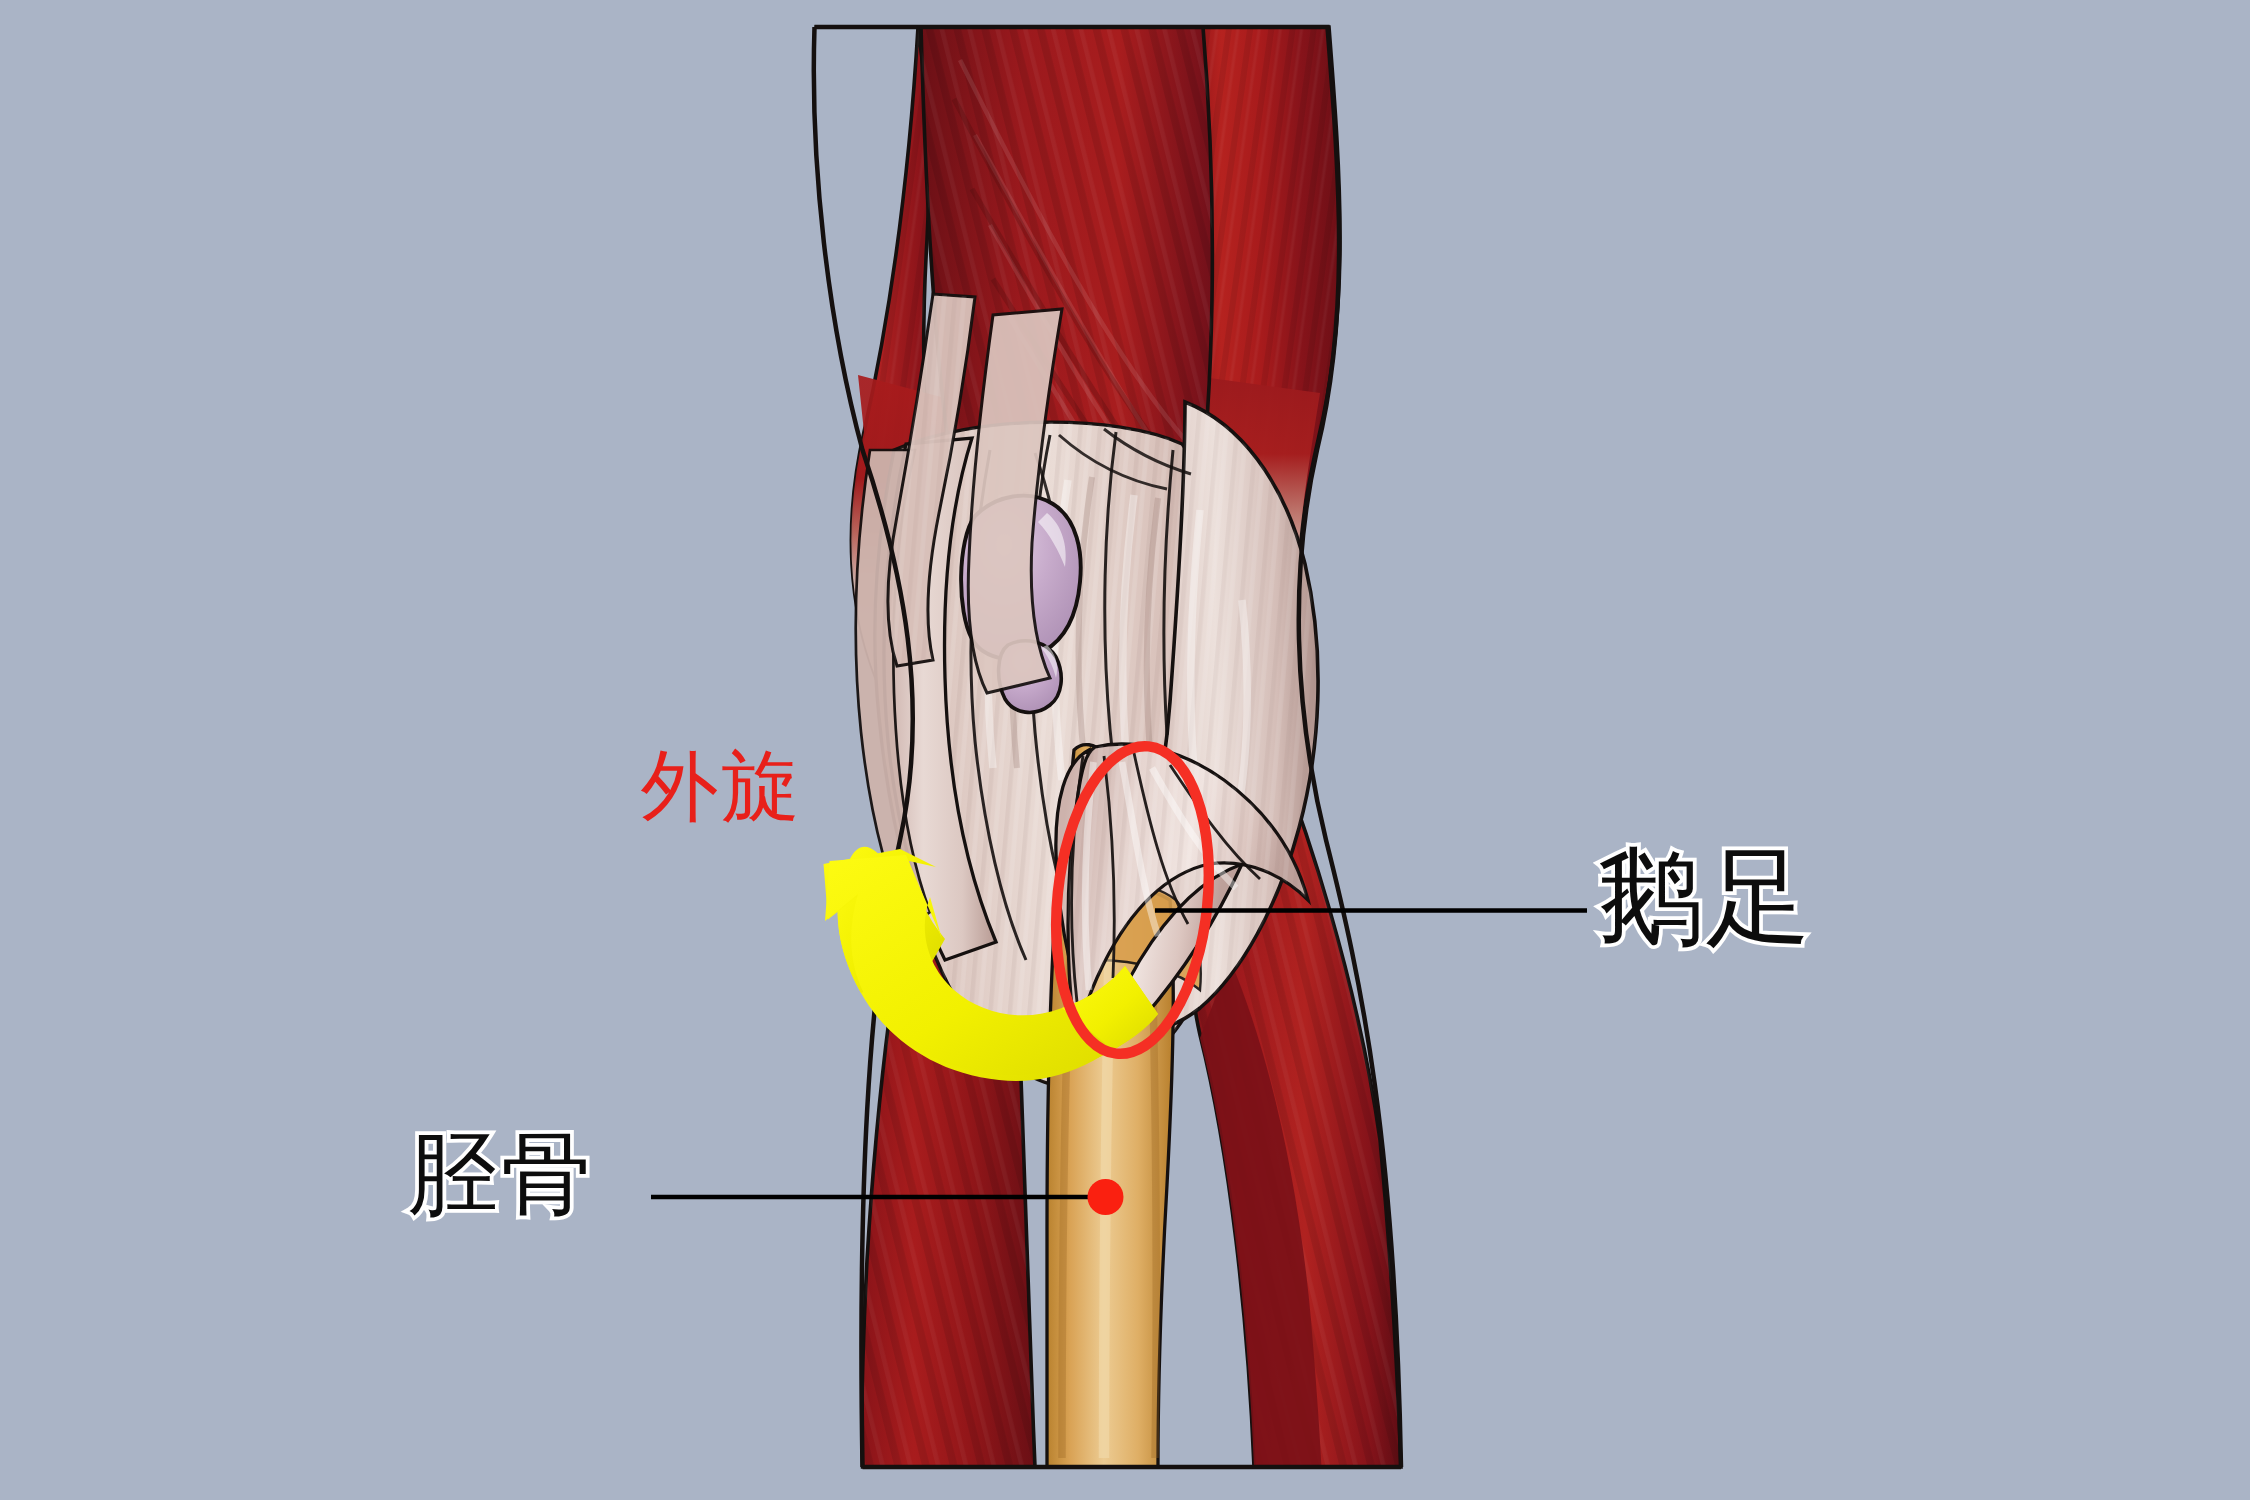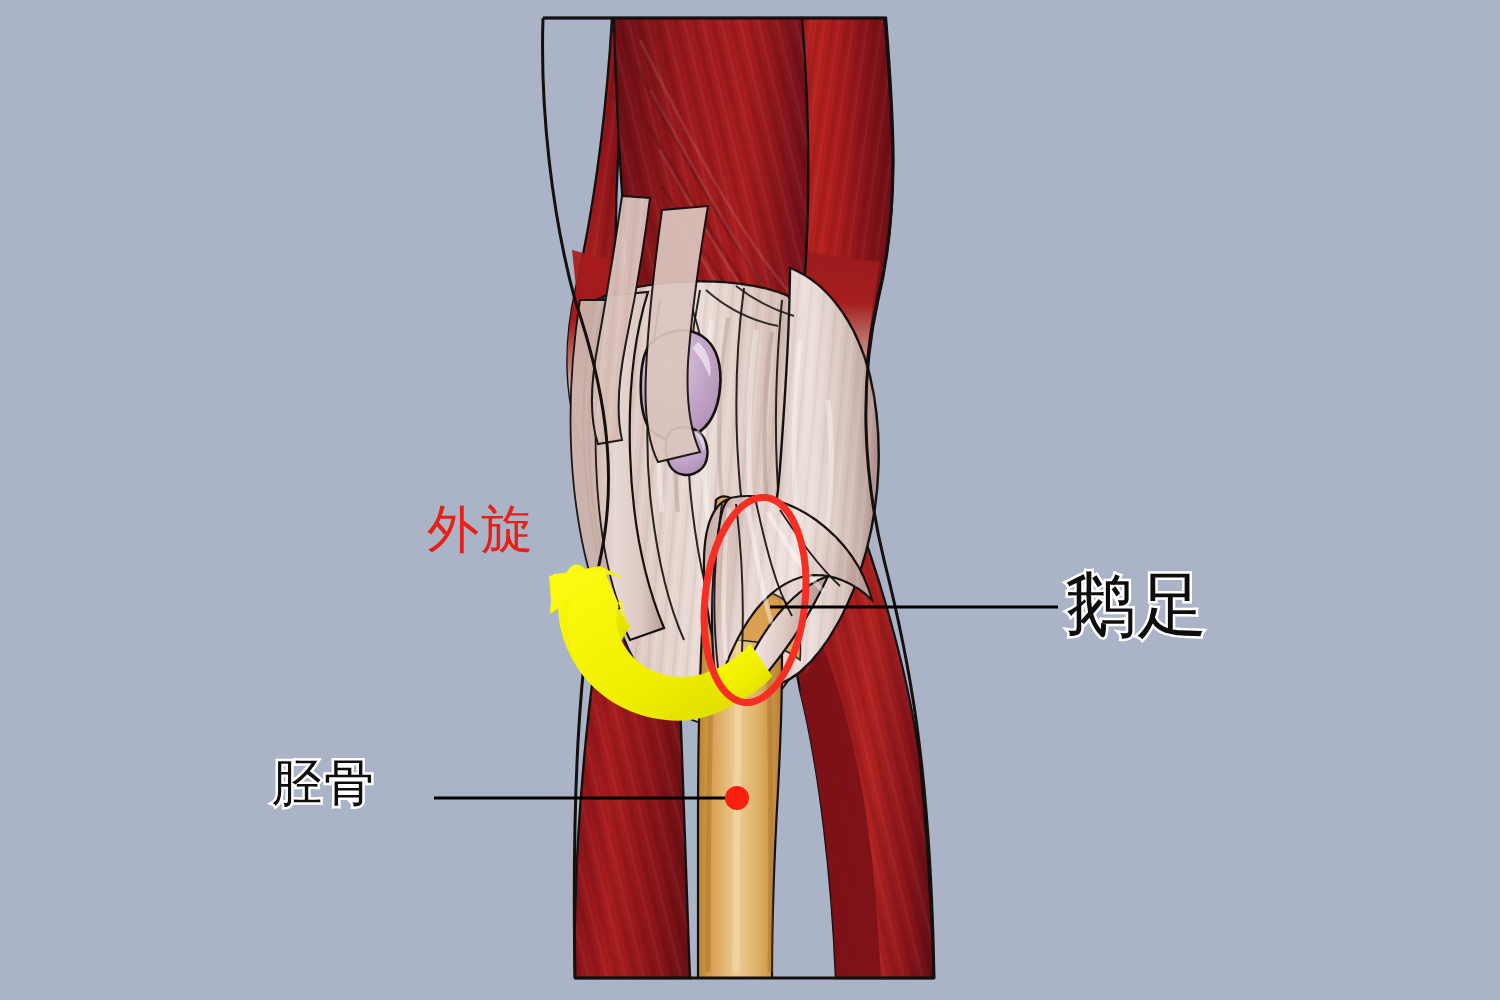--- a/index.html
+++ b/index.html
@@ -23,36 +23,36 @@
     left: 0;
     top: 0;
     width: 1500px;
     height: 1000px;
     display: block;
   }
   .label {
     position: absolute;
     white-space: nowrap;
     line-height: 1;
-    font-family: Liberation Sans, sans-serif;
+    font-family: Liberation Mono, monospace;
   }
   #label-pes {
     left: 1065px;
     top: 570px;
     font-size: 70px;
     font-weight: 500;
     color: #0d0d0d;
     -webkit-text-stroke: 5px #ffffff;
     paint-order: stroke fill;
     letter-spacing: 2px;
   }
   #label-tibia {
     left: 272px;
     top: 758px;
-    font-size: 50px;
+    font-size: 60px;
     font-weight: 500;
     color: #0d0d0d;
     -webkit-text-stroke: 5px #ffffff;
     paint-order: stroke fill;
     letter-spacing: 2px;
   }
   #label-rotation {
     left: 427px;
     top: 503px;
     font-size: 52px;

